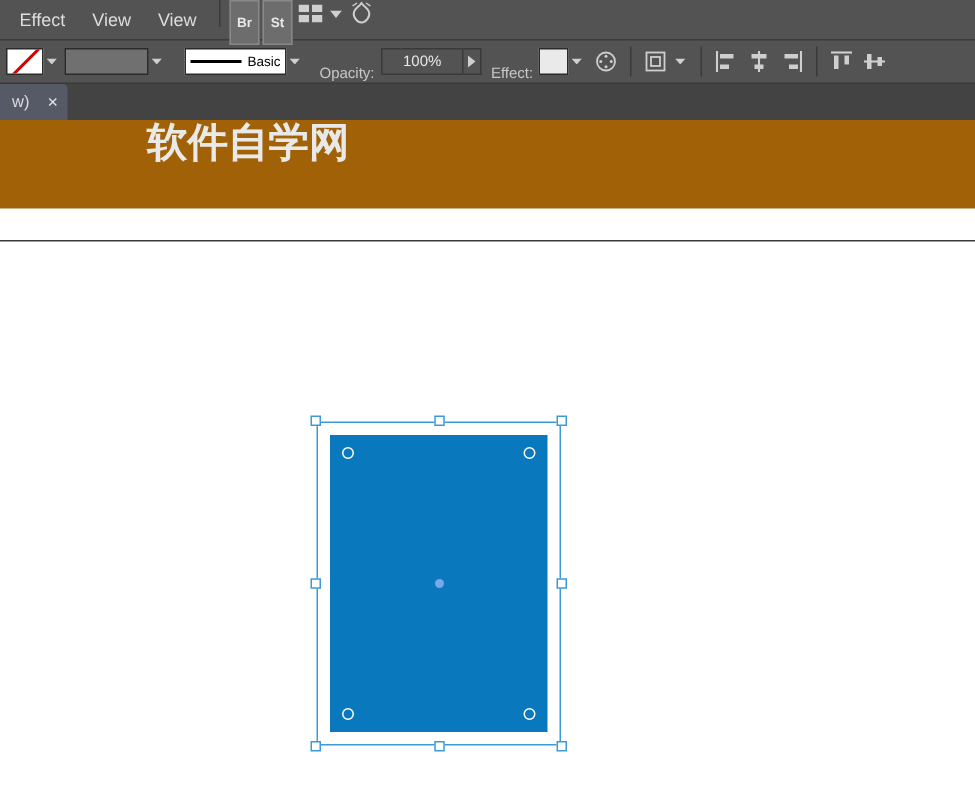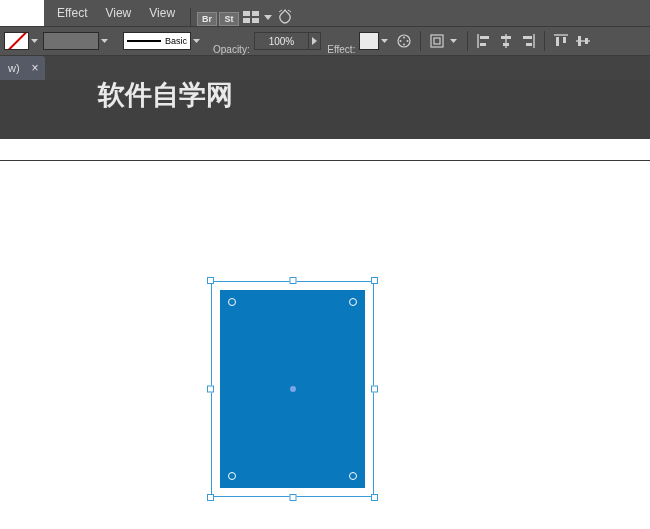--- a/index.html
+++ b/index.html
@@ -1,22 +1,22 @@
 <!DOCTYPE html>
 <html><head>
 <meta charset="utf-8">
 <style>
   * { box-sizing: border-box; margin: 0; padding: 0; font-family: "Segoe UI", Tahoma, sans-serif; -webkit-font-smoothing: antialiased; }
   html, body { width: 650px; height: 529px; overflow: hidden; background: #ffffff; }
 
   
-  .menu-bar { height: 26px; background: #535353; display: flex; align-items: flex-end; padding: 0 4px; color: #ddd; font-size: 12px; margin-left: 44px; }
+  .menu-bar { height: 26px; background: #535353; display: flex; align-items: flex-start; padding: 0 4px; color: #ddd; font-size: 12px; }
   .menu-item { padding: 0 9px; height: 26px; display: flex; align-items: center; cursor: default; }
   .menu-divider { width: 1px; height: 18px; background: #3a3a3a; margin: 0 6px; }
-  .menu-icon-box { width: 20px; height: 14px; background: #6d6d6d; border: 1px solid #888; display: flex; align-items: center; justify-content: center; font-size: 9px; color: #e8e8e8; font-weight: bold; margin-right: 2px; }
+  .menu-icon-box { width: 20px; height: 30px; background: #6d6d6d; border: 1px solid #888; display: flex; align-items: center; justify-content: center; font-size: 9px; color: #e8e8e8; font-weight: bold; margin-right: 2px; }
   .menu-icon-plain { width: 20px; height: 18px; display: flex; align-items: center; justify-content: center; color: #d0d0d0; margin-right: 2px; }
 
   
   .options-bar { height: 30px; background: #535353; border-top: 1px solid #3a3a3a; border-bottom: 1px solid #3a3a3a; display: flex; align-items: center; padding: 0 4px; color: #ddd; font-size: 11px; }
   .swatch { width: 25px; height: 18px; border: 1px solid #2a2a2a; }
   .swatch.none { background: #fff; position: relative; overflow: hidden; }
   .swatch.none::after { content: ""; position: absolute; left: -4px; right: -4px; top: 50%; border-top: 2px solid #d40000; transform: rotate(-45deg); }
   .dropdown-arrow { width: 10px; display: flex; align-items: center; justify-content: center; color: #ccc; font-size: 8px; margin-right: 4px;}
   .swatch.gray { background: #707070; width: 56px; }
   .stroke-sample { width: 68px; height: 18px; background: #fff; border: 1px solid #2a2a2a; display: flex; align-items: center; padding: 0 3px; }
@@ -28,21 +28,21 @@
   .style-swatch { width: 20px; height: 18px; background: #eaeaea; border: 1px solid #2a2a2a; }
   .tool-icon { width: 22px; height: 22px; display: flex; align-items: center; justify-content: center; color: #cfcfcf; }
   .vsep { width: 1px; height: 20px; background: #3a3a3a; margin: 0 5px; }
 
   
   .tab-bar { height: 24px; background: #434343; display: flex; align-items: flex-end; }
   .tab { height: 24px; background: #565a66; color: #ddd; font-size: 11px; display: flex; align-items: center; padding: 0 6px 0 8px; border-top-right-radius: 3px; border-top-left-radius: 0; }
   .tab-close { margin-left: 12px; color: #e0e0e0; font-size: 12px; }
 
   
-  .doc-header { height: 59px; background: #404040; position: relative; overflow: hidden; }
+  .doc-header { height: 59px; background: #a16207; position: relative; overflow: hidden; }
   .watermark { position: absolute; left: 98px; top: 0px; color: #e9e9e9; text-align: left; }
   .wm-cn { font-size: 27px; font-weight: 800; letter-spacing: 0px; font-family: "Microsoft YaHei", "SimHei", sans-serif; line-height: 30px; }
   .wm-en { font-size: 11px; letter-spacing: 2px; color: #dcdcdc; margin-top: -2px; }
 
   
   .canvas { position: absolute; left: 0; top: 160px; right: 0; bottom: 0; background: #ffffff; }
   .artboard-edge { position: absolute; left: 0; right: 0; top: 0; border-top: 1px solid #3a3a3a; }
 
   
   .sel-wrap { position: absolute; left: 211px; top: 121px; width: 163px; height: 216px; }

